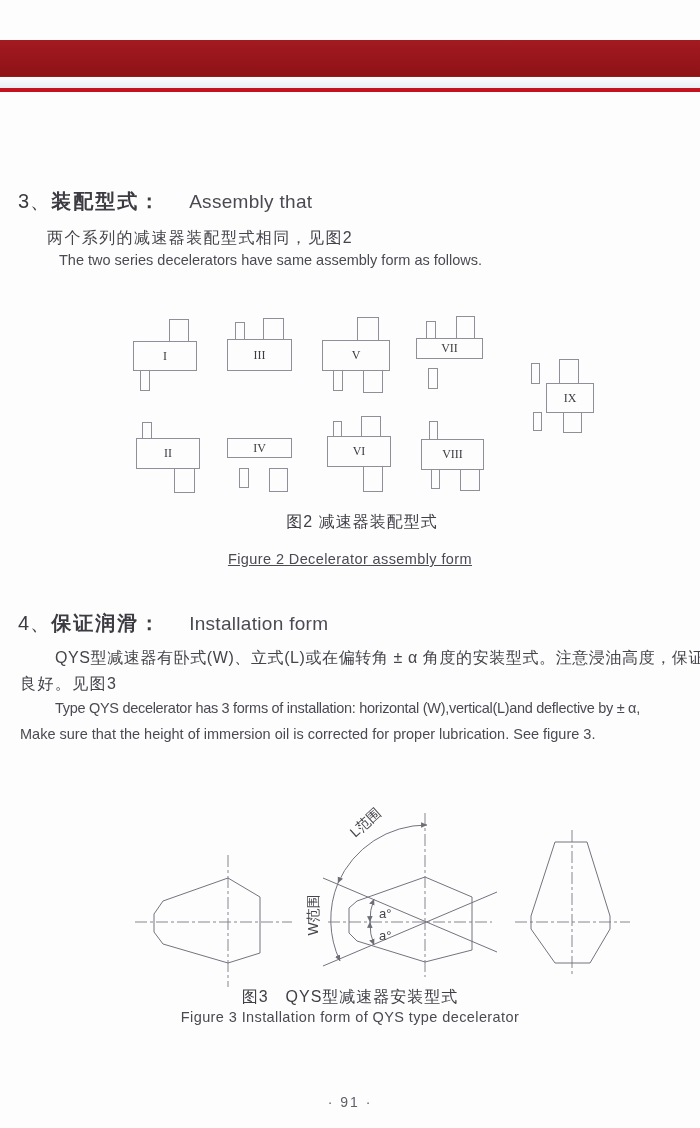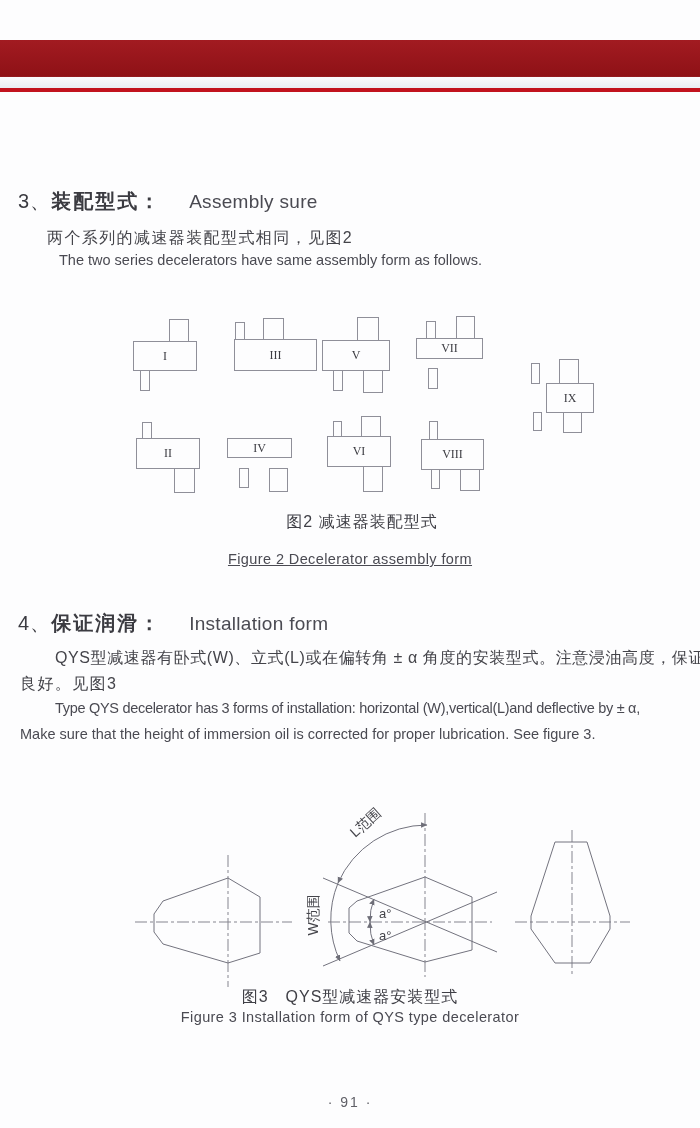--- a/index.html
+++ b/index.html
@@ -42,36 +42,36 @@
 
 <div class="page">
 
   <div class="abs band"></div>
   <div class="abs rule-glow"></div>
   <div class="abs rule"></div>
 
   <div class="abs heading" style="left:18px;top:188px;">
     <span class="num">3、</span>
     <span class="zh">装配型式：</span>
-    <span class="en">Assembly sure</span>
+    <span class="en">Assembly that</span>
   </div>
   <div class="abs body-zh" style="left:47px;top:228px;">两个系列的减速器装配型式相同，见图2</div>
   <div class="abs body-en" style="left:47px;top:252px;margin-left:12px;">The two series decelerators have same assembly form as follows.</div>
 
   <div>
 
     <div class="abs shaft" style="left:169px;top:319px;width:20px;height:23px"></div>
     <div class="abs shaft" style="left:140px;top:370px;width:10px;height:21px"></div>
     <div class="abs unit" style="left:133px;top:341px;width:64px;height:30px">
       <span>I</span>
       </div>
 
     <div class="abs shaft" style="left:235px;top:322px;width:10px;height:18px"></div>
     <div class="abs shaft" style="left:263px;top:318px;width:21px;height:22px"></div>
-    <div class="abs unit" style="left:234px;top:339px;width:83px;height:32px">
+    <div class="abs unit" style="left:227px;top:339px;width:65px;height:32px">
       <span>III</span>
       </div>
 
     <div class="abs shaft" style="left:357px;top:317px;width:22px;height:24px"></div>
     <div class="abs shaft" style="left:333px;top:370px;width:10px;height:21px"></div>
     <div class="abs shaft" style="left:363px;top:370px;width:20px;height:23px"></div>
     <div class="abs unit" style="left:322px;top:340px;width:68px;height:31px">
       <span>V</span>
       </div>
 

